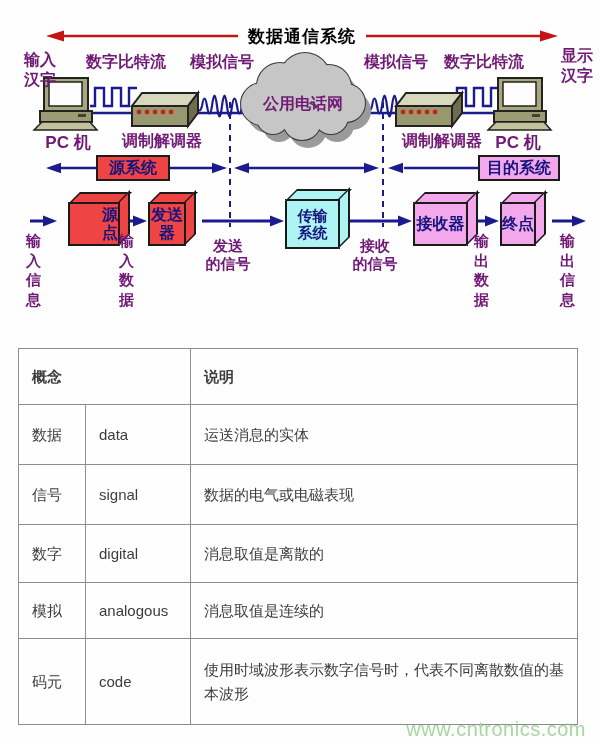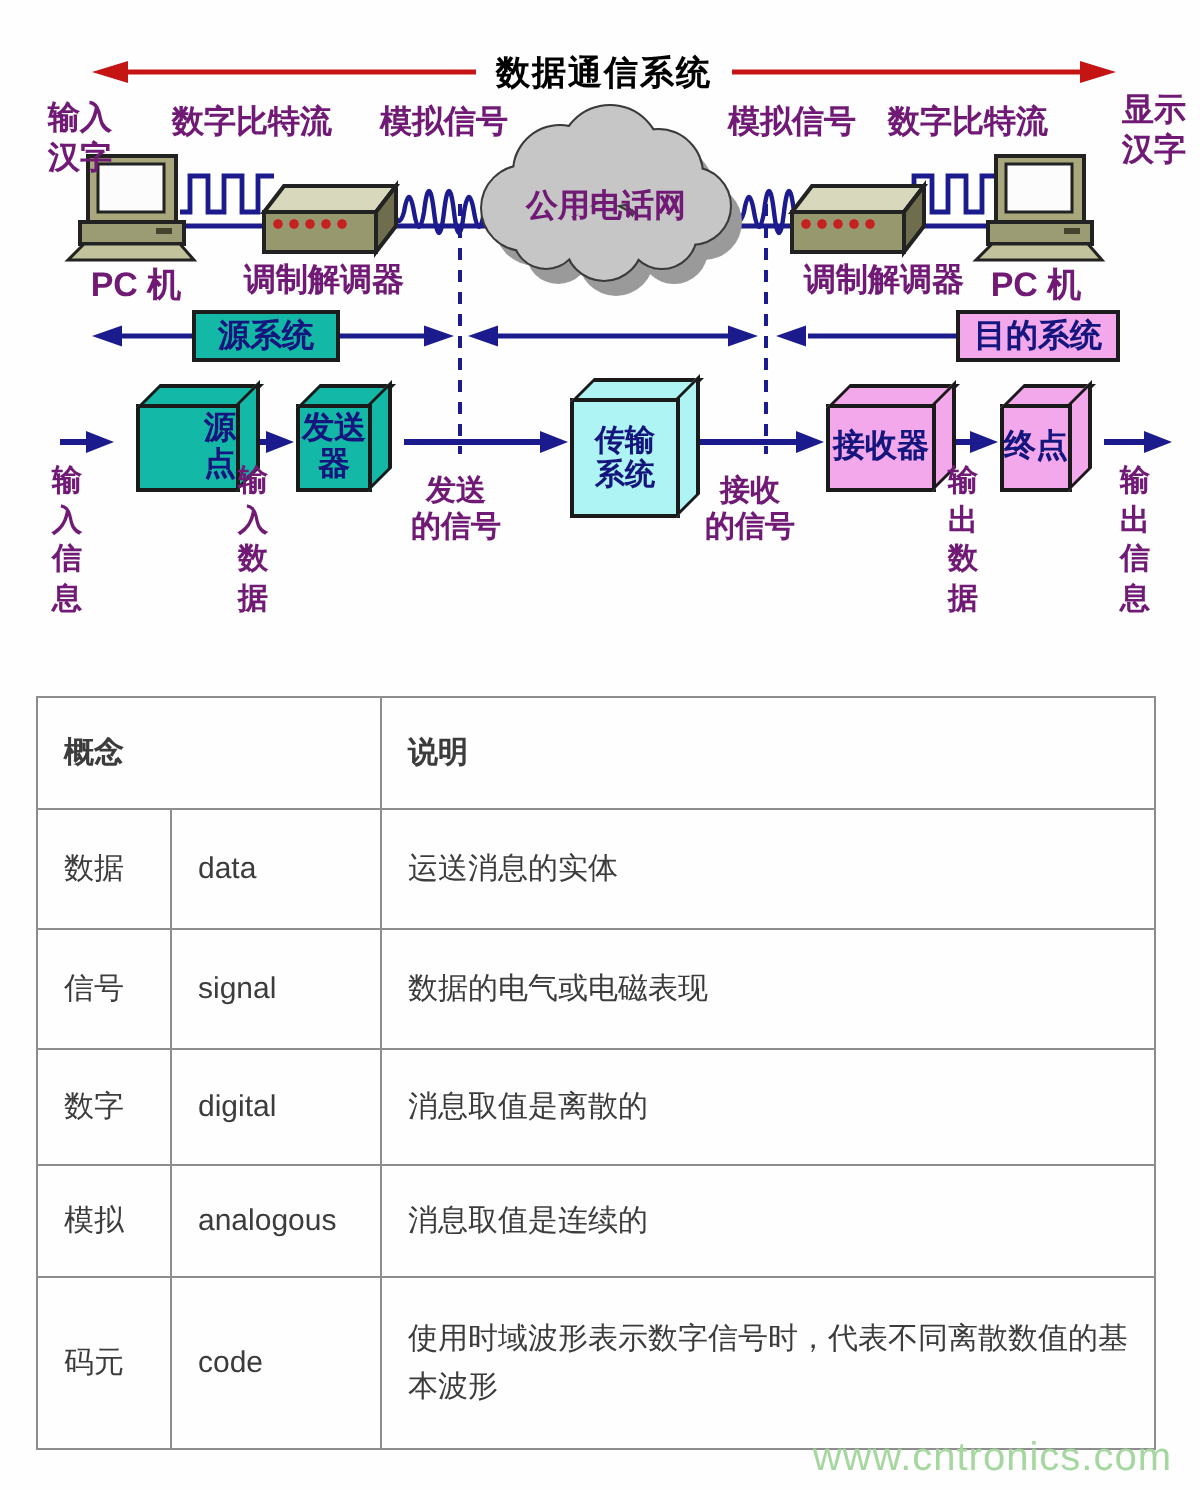--- a/index.html
+++ b/index.html
@@ -16,21 +16,21 @@
           font-size:16px;z-index:2;box-sizing:border-box;}
   .b3d{position:absolute;border:2px solid #1a1a1a;display:flex;align-items:center;
        justify-content:center;font-weight:bold;color:#15157e;font-size:16px;z-index:2;
        box-sizing:border-box;white-space:pre-line;text-align:center;line-height:1.15;}
   .b3d::before{content:"";position:absolute;box-sizing:border-box;left:-2px;top:-12px;
        width:calc(100% + 4px);height:12px;background:inherit;border:2px solid #1a1a1a;
        transform:skewX(-45deg);transform-origin:0 100%;}
   .b3d::after{content:"";position:absolute;box-sizing:border-box;left:calc(100% + 0px);
        top:-2px;width:12px;height:calc(100% + 4px);background:inherit;
        border:2px solid #1a1a1a;transform:skewY(-45deg);transform-origin:0 0;}
-  .yellow{background:#14b8a6;}
+  .yellow{background:#ef4444;}
   .cyan{background:#aef4f4;}
   .pink{background:#f4a8ec;}
   table.def{position:absolute;left:18px;top:348px;width:560px;border-collapse:collapse;
        color:#3c3c3c;font-size:15px;z-index:2;table-layout:fixed;}
   table.def td{border:1px solid #8d8d8d;padding:4px 8px 4px 13px;vertical-align:middle;
        line-height:1.55;}
   .watermark{position:absolute;right:14px;bottom:4px;color:#a6d7a0;font-size:20px;
        z-index:4;letter-spacing:0.5px;}
 </style>
 </head>
@@ -165,21 +165,21 @@
   <div class="lbl ctr" style="left:36px;top:133px;width:64px;font-size:17px;">PC 机</div>
   <div class="lbl ctr" style="left:110px;top:131px;width:104px;">调制解调器</div>
   <div class="lbl ctr" style="left:390px;top:131px;width:104px;">调制解调器</div>
   <div class="lbl ctr" style="left:486px;top:133px;width:64px;font-size:17px;">PC 机</div>
 
   <div class="sysbox yellow" style="left:96px;top:155px;width:74px;">源系统</div>
   <div class="sysbox pink" style="left:446px;top:155px;width:82px;margin-left:32px;">目的系统</div>
 
   <div class="b3d yellow" style="left:68px;top:202px;width:52px;height:44px;padding-left:32px;">源点</div>
   <div class="b3d yellow" style="left:148px;top:202px;width:38px;height:44px;">发送器</div>
-  <div class="b3d cyan" style="left:285px;top:199px;width:55px;height:60px;font-size:15px;text-align:center;">传输
+  <div class="b3d cyan" style="left:285px;top:199px;width:55px;height:50px;font-size:15px;text-align:center;">传输
 系统</div>
   <div class="b3d pink" style="left:413px;top:202px;width:55px;height:44px;">接收器</div>
   <div class="b3d pink" style="left:500px;top:202px;width:36px;height:44px;">终点</div>
 
   <div class="lbl vlbl" style="left:26px;top:231px;">输入信息</div>
   <div class="lbl vlbl" style="left:119px;top:231px;">输入数据</div>
   <div class="lbl ctr" style="left:197px;top:237px;width:62px;font-size:15px;">发送
 的信号</div>
   <div class="lbl ctr" style="left:344px;top:237px;width:62px;font-size:15px;">接收
 的信号</div>

